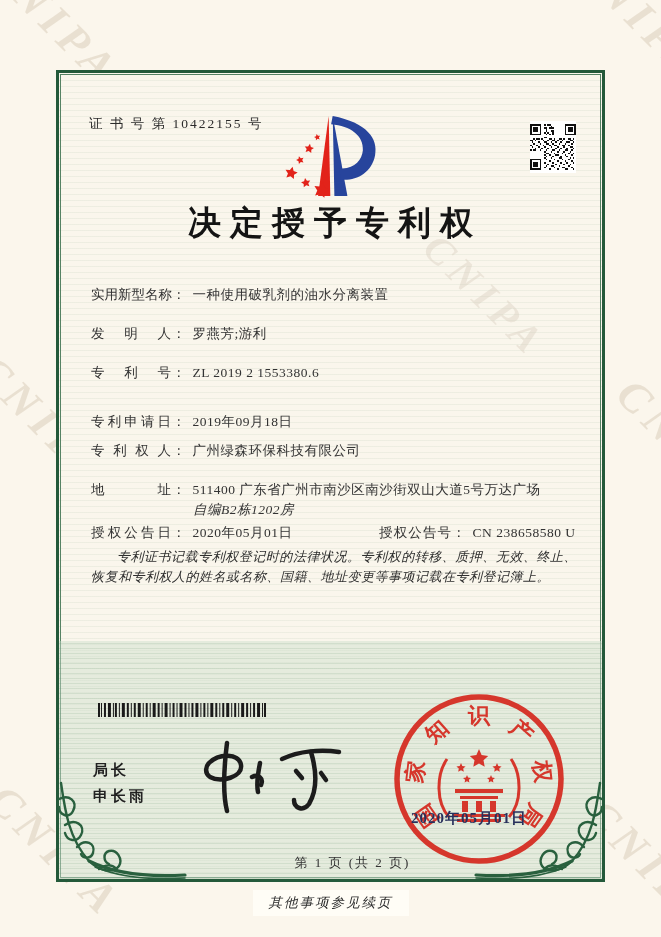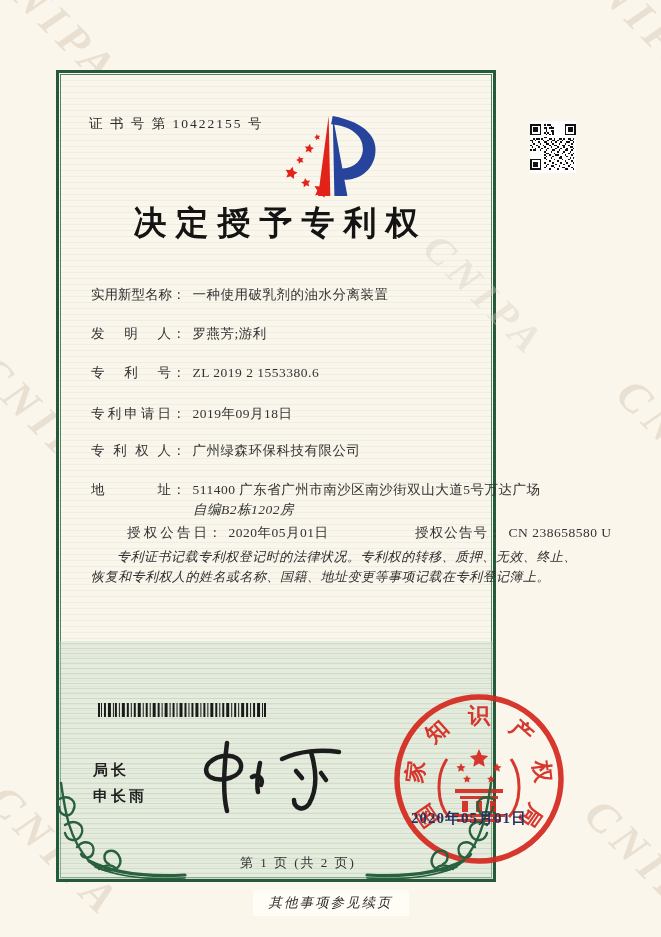--- a/index.html
+++ b/index.html
@@ -19,21 +19,21 @@
     font-weight:bold; font-style:italic;
     font-size:44px; letter-spacing:7px;
     color:rgba(208,192,170,0.40);
     transform:rotate(45deg);
     white-space:nowrap; pointer-events:none; z-index:1;
   }
   .wm-inside { color:rgba(214,202,186,0.38); font-size:40px; }
 
   
   .frame {
-    position:absolute; left:56px; top:70px; width:440px; height:812px;
+    position:absolute; left:56px; top:70px; width:549px; height:812px;
     border:3px solid #24593a;
     background:
       repeating-linear-gradient(0deg, rgba(110,150,115,0.09) 0 1px, rgba(0,0,0,0) 1px 6px),
       #faf6ec;
     z-index:2;
   }
   .frame::before {
     content:""; position:absolute; inset:1px;
     border:1px solid #558264; pointer-events:none;
   }
@@ -302,33 +302,33 @@
 
     <div class="field-row" style="top:252px;">
       <span class="flabel">发　明　人</span><span class="fcolon">：</span><span class="fvalue">罗燕芳;游利</span>
     </div>
     <div class="field-row" style="top:213px;">
       <span class="flabel">实用新型名称</span><span class="fcolon">：</span><span class="fvalue">一种使用破乳剂的油水分离装置</span>
     </div>
     <div class="field-row" style="top:291px;">
       <span class="flabel">专　利　号</span><span class="fcolon">：</span><span class="fvalue">ZL 2019 2 1553380.6</span>
     </div>
-    <div class="field-row" style="top:332px;">
+    <div class="field-row" style="top:340px;">
       <span class="flabel">专利申请日</span><span class="fcolon">：</span><span class="fvalue">2019年09月18日</span>
     </div>
     <div class="field-row" style="top:369px;">
       <span class="flabel">专 利 权 人</span><span class="fcolon">：</span><span class="fvalue">广州绿森环保科技有限公司</span>
     </div>
     <div class="field-row" style="top:408px;">
       <span class="flabel">地　　　址</span><span class="fcolon">：</span><span class="fvalue">511400 广东省广州市南沙区南沙街双山大道5号万达广场</span>
     </div>
     <div class="field-row" style="top:428px;font-style:italic;">
       <span class="fvalue2">自编B2栋1202房</span>
     </div>
-    <div class="field-row" style="top:451px; right:32px;margin-left:36px;">
+    <div class="field-row" style="top:451px; right:32px;">
       <span class="flabel">授权公告日</span><span class="fcolon">：</span><span class="fvalue">2020年05月01日</span>
       <span class="grant-right">
         <span class="flabel">授权公告号</span><span class="fcolon">：</span><span class="fvalue">CN 238658580 U</span>
       </span>
     </div>
 
     <div class="body-text">
       <p>专利证书记载专利权登记时的法律状况。专利权的转移、质押、无效、终止、恢复和专利权人的姓名或名称、国籍、地址变更等事项记载在专利登记簿上。</p>
     </div>
 

